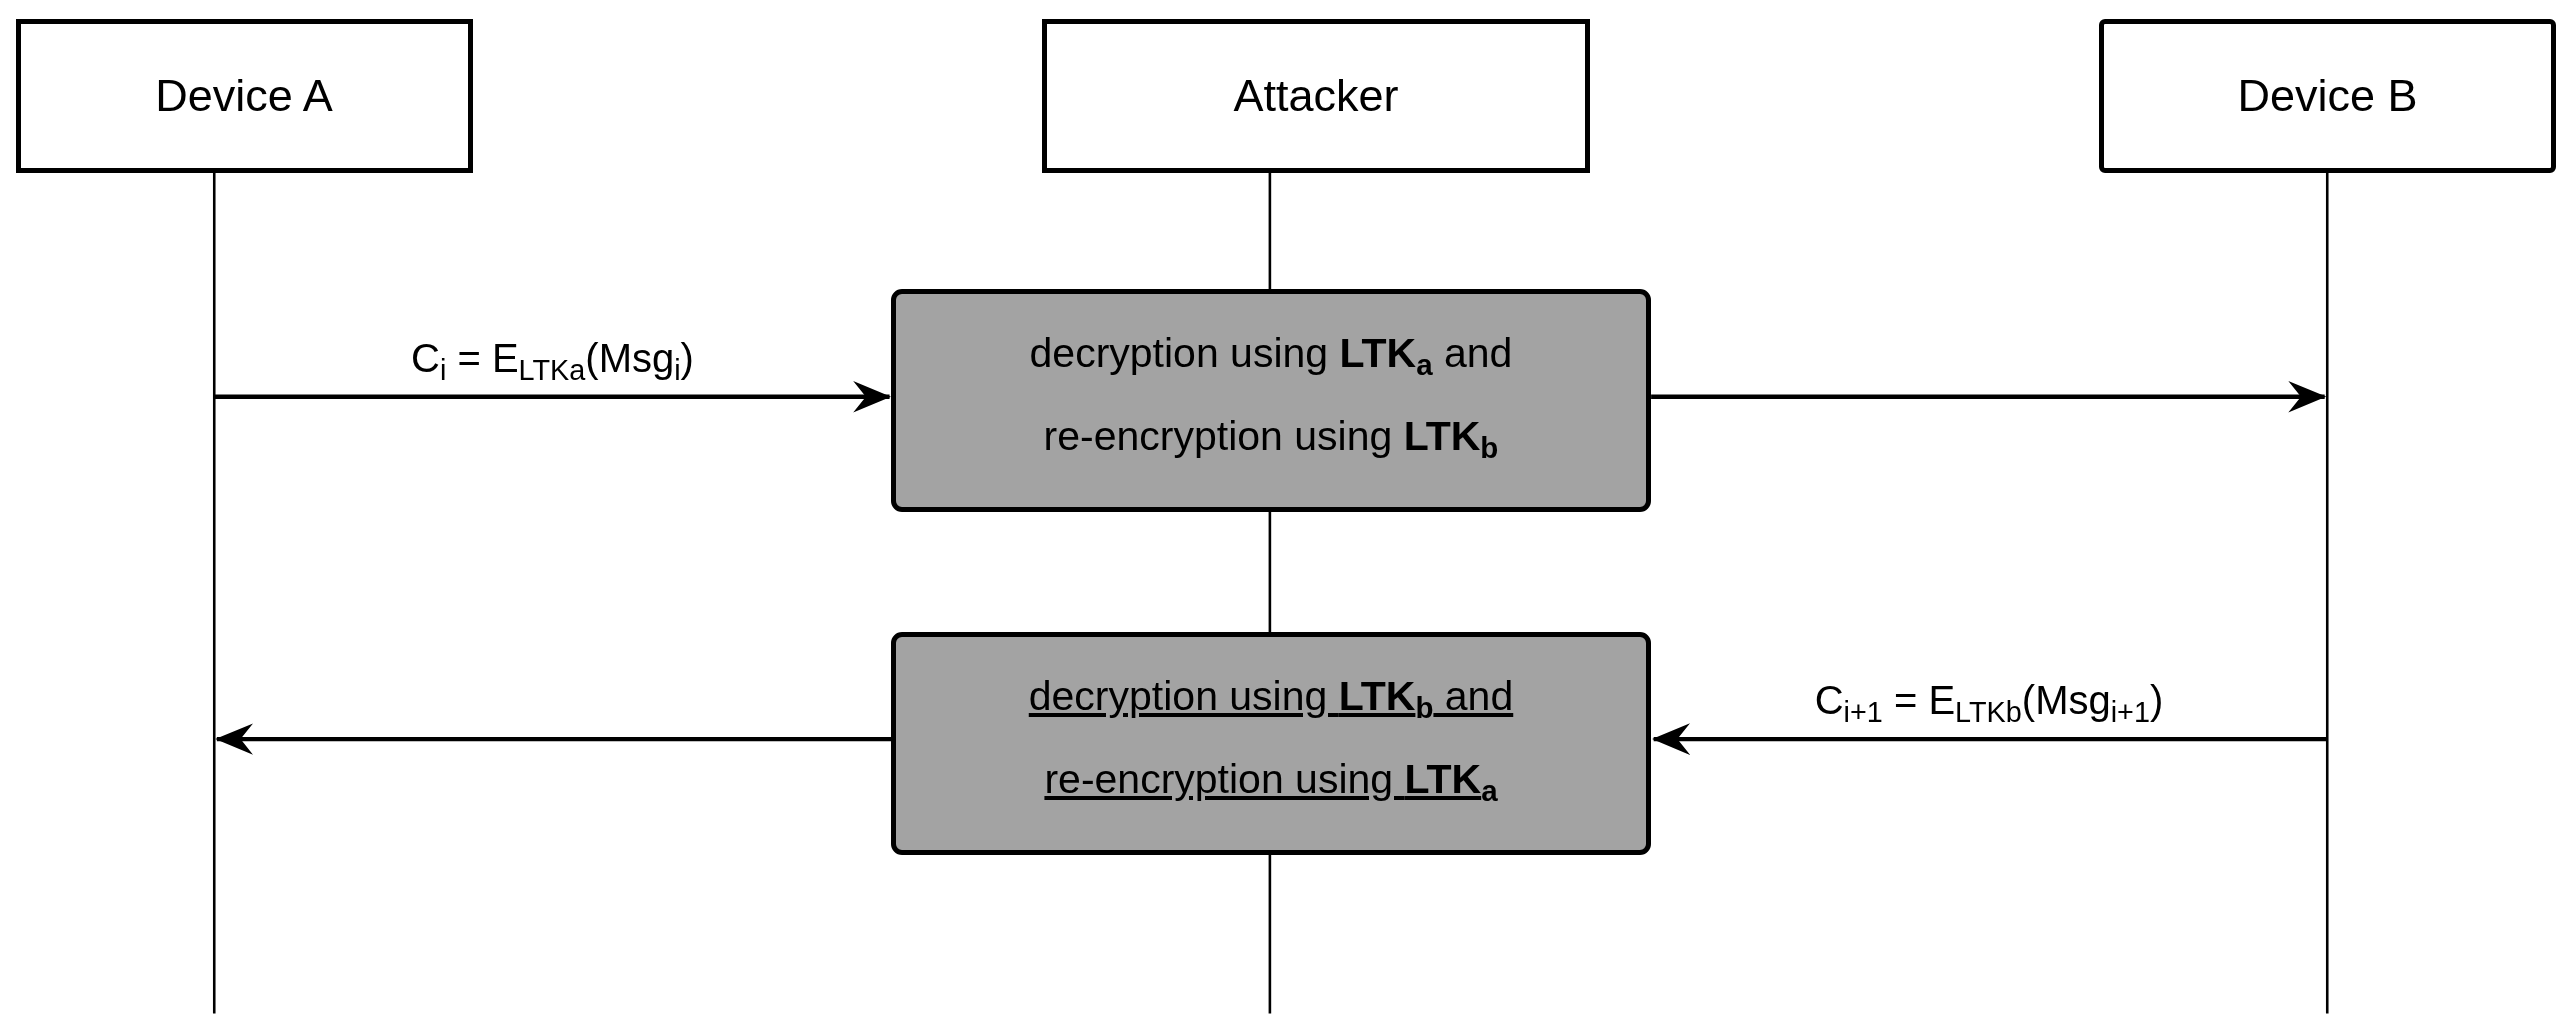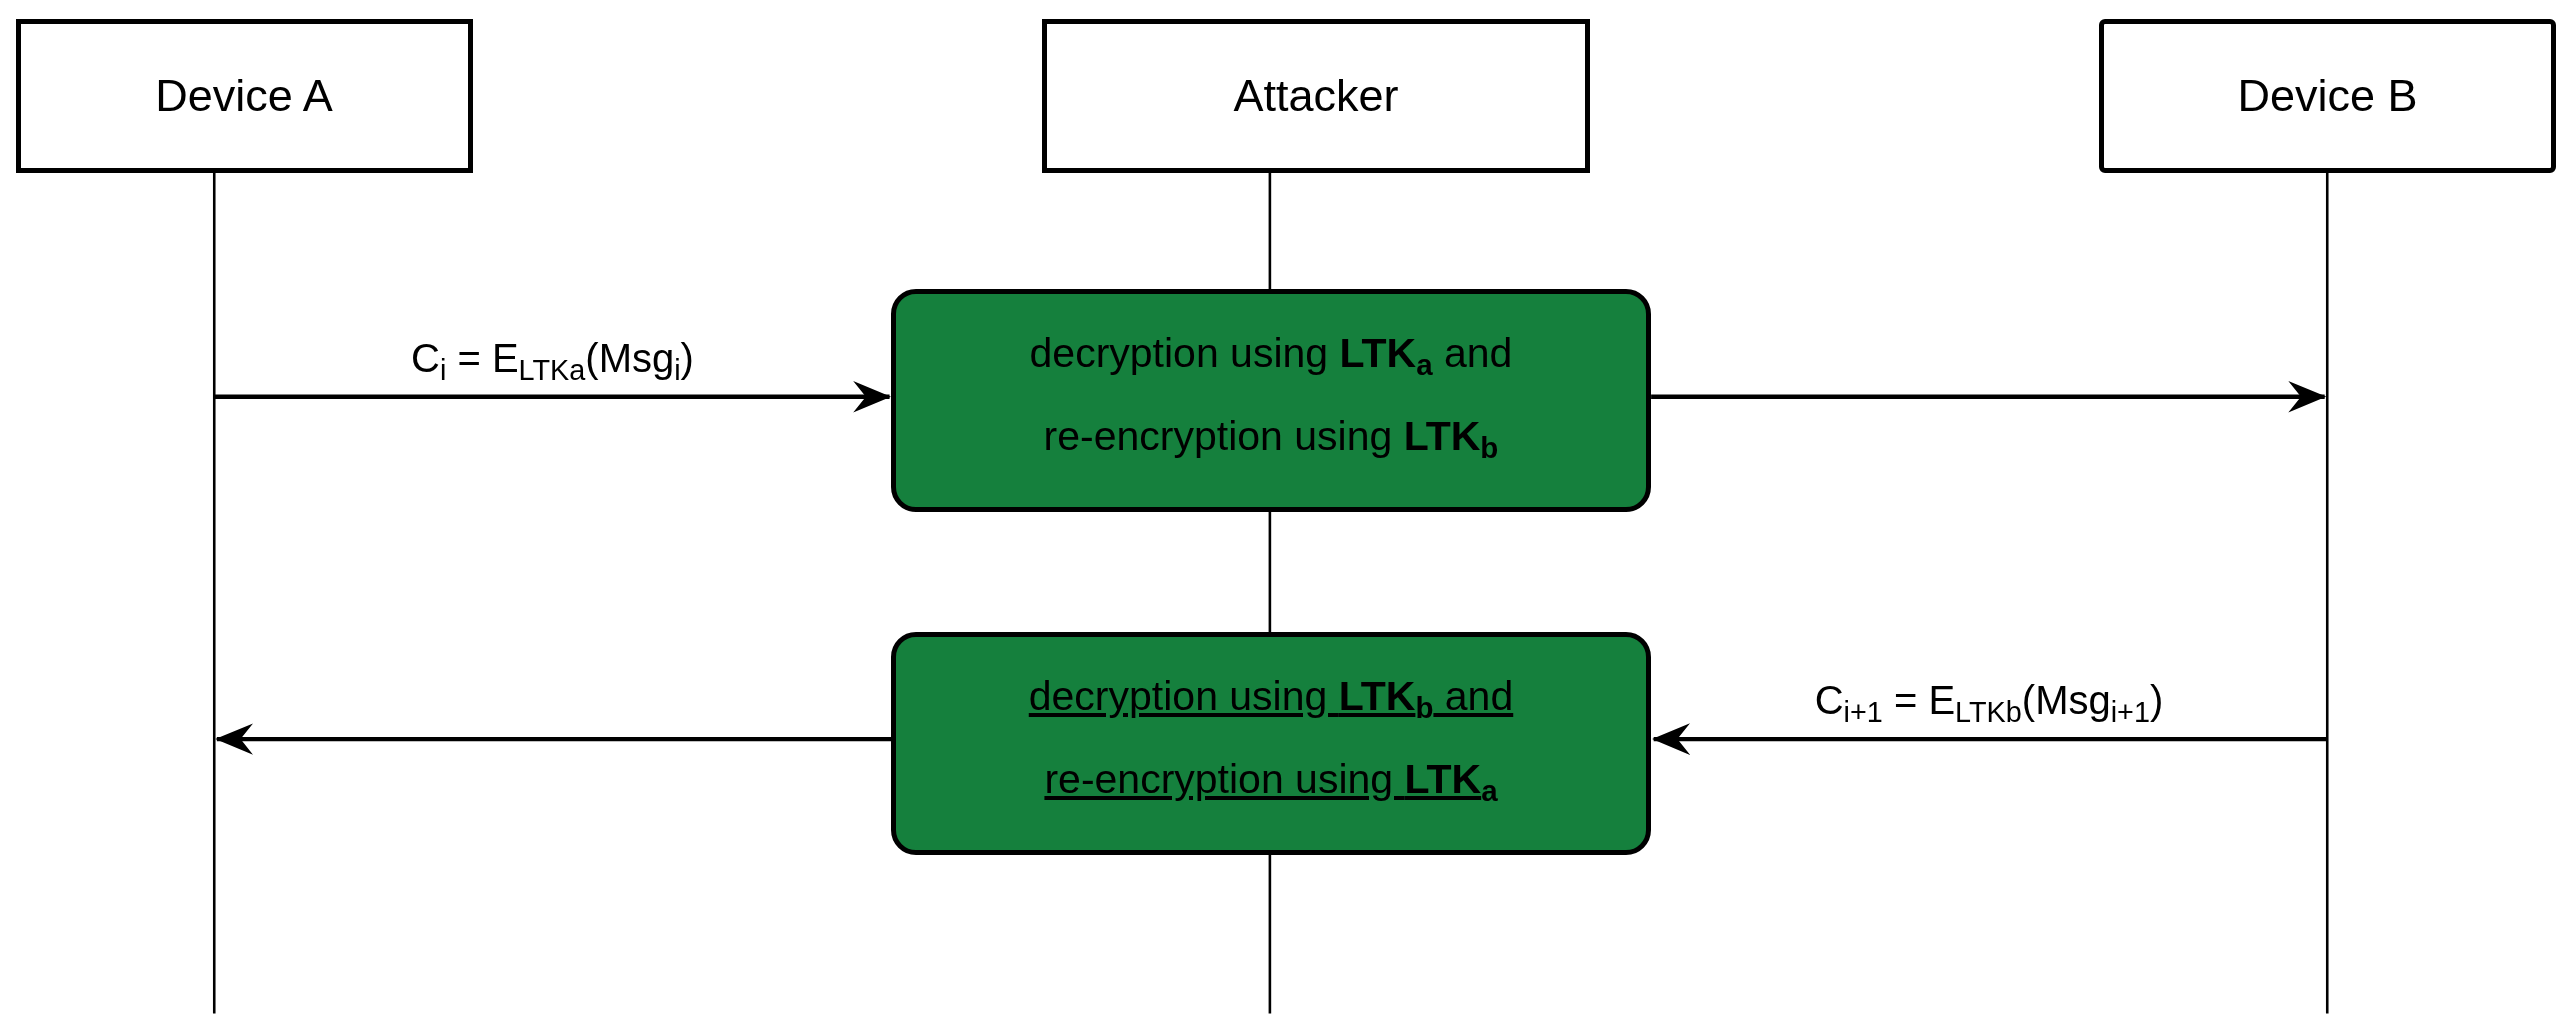--- a/index.html
+++ b/index.html
@@ -30,22 +30,22 @@
   #actor-device-a { left: 15.5px;   width: 457px; }
   #actor-attacker { left: 1042px; width: 548px; }
   #actor-device-b { left: 2099px; width: 457px; border-radius: 6px; }
 
   .proc {
     position: absolute;
     left: 891px;
     width: 760px;
     height: 223px;
     border: 5.2px solid #000000;
-    border-radius: 25px;
-    background: #15803d;
+    border-radius: 11px;
+    background: #a3a3a3;
     display: flex;
     flex-direction: column;
     align-items: center;
     justify-content: center;
     font-size: 41px;
     line-height: 71px;
     white-space: nowrap;
   }
   #process-box-1 { top: 289px; }
   #process-box-2 { top: 632px; text-decoration: underline; }

